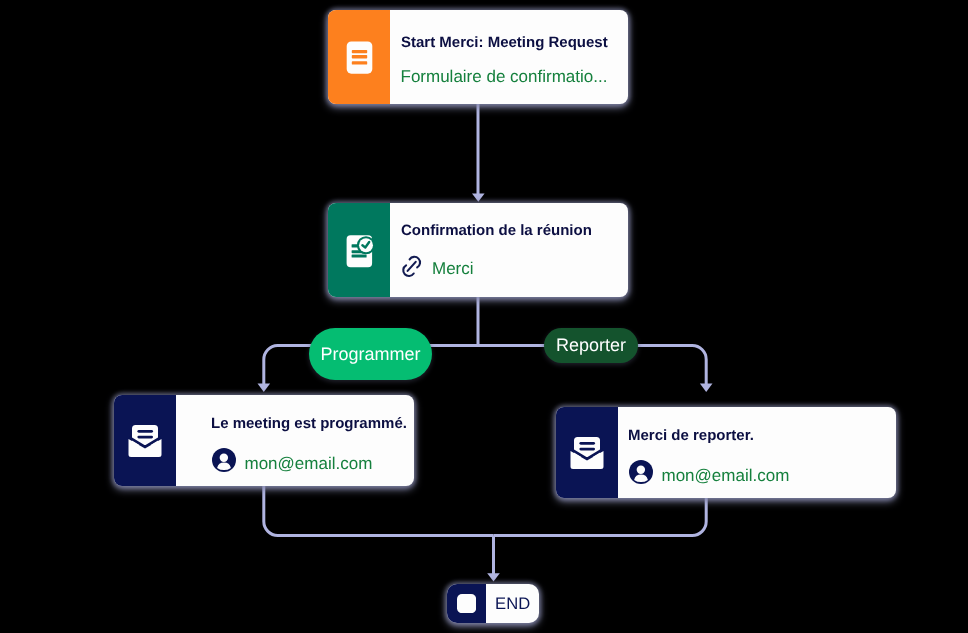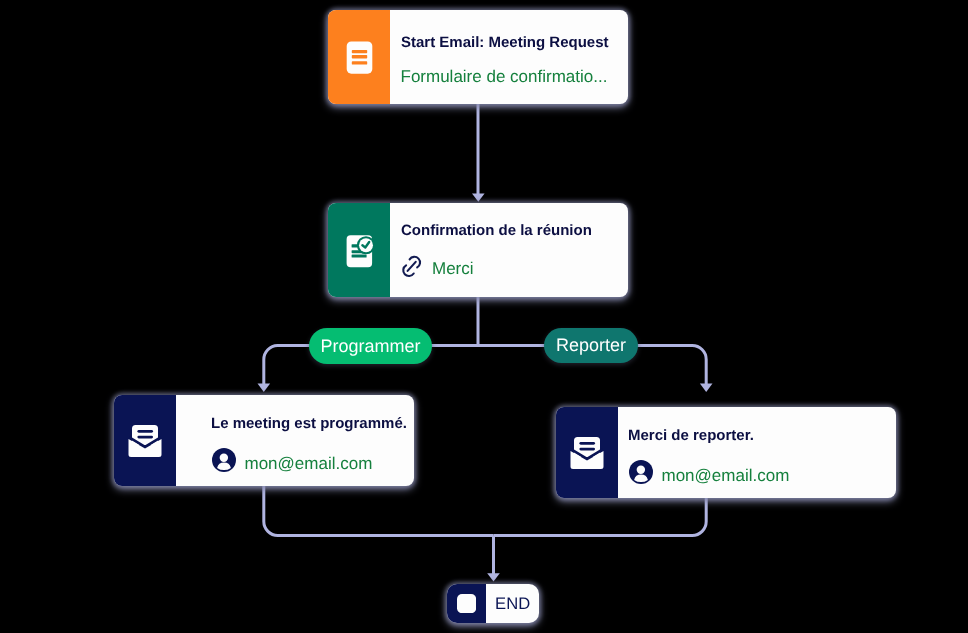--- a/index.html
+++ b/index.html
@@ -48,21 +48,21 @@
   <div class="node" style="left:328px;top:9.5px;width:300px;height:94px;">
     <div class="icon" style="width:62px;background:#fd801e;position:relative;">
       <svg width="32" height="36" viewBox="0 0 32 36" style="position:absolute;left:15px;top:29px;">
         <rect x="3.7" y="2.5" width="25.6" height="32.2" rx="4.6" fill="#fdfdfd"></rect>
         <rect x="8.8" y="11" width="15.4" height="3.3" rx="0.7" fill="#fd801e"></rect>
         <rect x="8.8" y="16.1" width="15.4" height="3.3" rx="0.7" fill="#fd801e"></rect>
         <rect x="8.8" y="22.3" width="15.4" height="3.3" rx="0.7" fill="#fd801e"></rect>
       </svg>
     </div>
     <div class="body">
-      <div class="title" style="left:11px;top:24.5px;font-size:15px;">Start Email: Meeting Request</div>
+      <div class="title" style="left:11px;top:24.5px;font-size:15px;">Start Merci: Meeting Request</div>
       <div class="sub" style="left:10.5px;top:57.5px;font-size:17px;">Formulaire de confirmatio...</div>
     </div>
   </div>
 
   <div class="node" style="left:328px;top:202.5px;width:300px;height:94px;">
     <div class="icon" style="width:62px;background:#00785e;position:relative;">
       <svg width="32" height="36" viewBox="0 0 32 36" style="position:absolute;left:16px;top:30px;">
         <path d="M2.6 6.3a4 4 0 0 1 4-4h17.5a4 4 0 0 1 4 4V30.2a4 4 0 0 1-4 4H6.6a4 4 0 0 1-4-4z" fill="#fdfdfd"></path>
         <rect x="7.6" y="11.2" width="15" height="3.3" rx="0.6" fill="#00785e"></rect>
         <rect x="7.6" y="17.2" width="15" height="3.0" rx="0.6" fill="#00785e"></rect>
@@ -80,24 +80,24 @@
             <path d="M9.62 5.31 A5.7 5.7 0 1 1 17.2 13.44"></path>
             <path d="M13.68 19.49 A5.7 5.7 0 1 1 6.1 11.36"></path>
             <path d="M7.6 16.9 L15.7 7.9"></path>
           </g>
         </svg>
         <span>Merci</span>
       </div>
     </div>
   </div>
 
-  <div class="badge" style="left:309px;top:328px;width:123px;height:36px;background:#05bd72;font-size:18px;text-align:center;">
+  <div class="badge" style="left:309px;top:328px;width:123px;height:52px;background:#05bd72;font-size:18px;text-align:center;">
     <span>Programmer</span>
   </div>
-  <div class="badge" style="left:544px;top:328px;width:94px;height:35px;background:#0f766e;font-size:18px;">
+  <div class="badge" style="left:544px;top:328px;width:94px;height:35px;background:#14532d;font-size:18px;">
     <span>Reporter</span>
   </div>
 
   <div class="node" style="left:114px;top:395px;width:300px;height:91px;gap:25px;">
     <div class="icon" style="width:61.5px;background:#0a1454;position:relative;">
       <svg width="38" height="38" viewBox="0 0 38 38" style="position:absolute;left:12px;top:27px;">
         <path d="M9.5 3h19a3.5 3.5 0 0 1 3.5 3.5V23H6V6.5A3.5 3.5 0 0 1 9.5 3z" fill="#fdfdfd"></path>
         <rect x="11.4" y="8.0" width="15.6" height="2.7" rx="1.35" fill="#0a1454"></rect>
         <rect x="11.4" y="13.7" width="15.6" height="2.7" rx="1.35" fill="#0a1454"></rect>
         <path d="M3.3 15.3 L19 24.8 L34.7 15.3" stroke="#0a1454" stroke-width="2.7" fill="none" stroke-linejoin="round" stroke-linecap="butt"></path>

